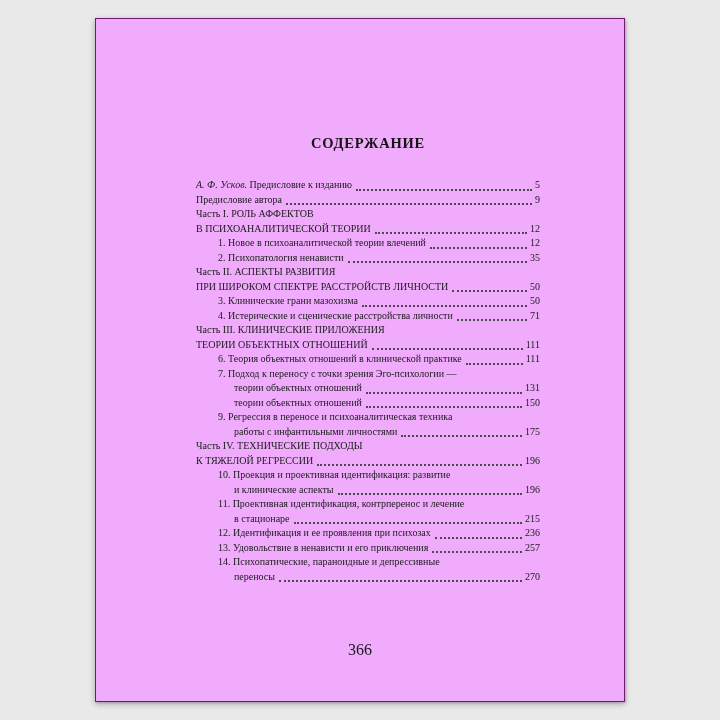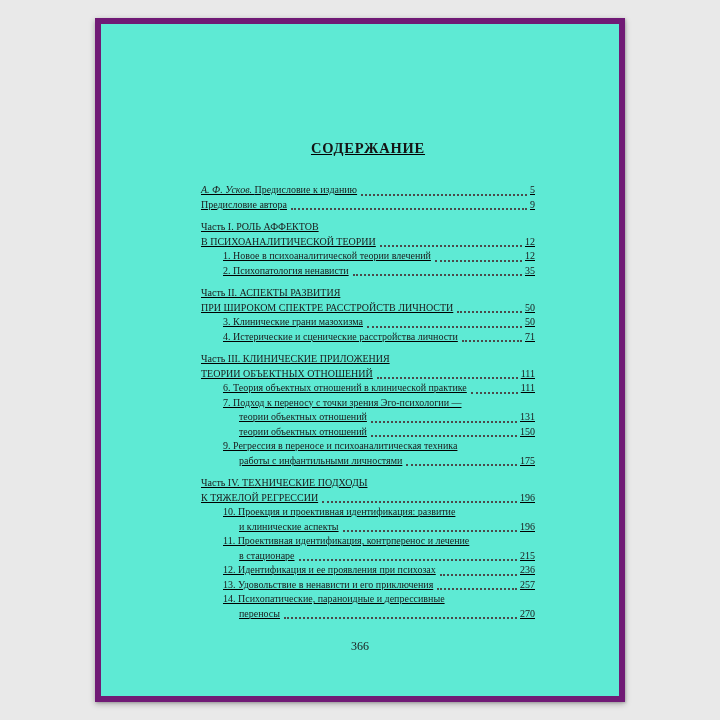--- a/index.html
+++ b/index.html
@@ -7,55 +7,54 @@
   body {
     background: #e9e9e9;
     font-family: "Liberation Serif", serif;
     position: relative;
     overflow: hidden;
   }
   .book-page {
     position: absolute;
     left: 95px; top: 18px;
     width: 530px; height: 684px;
-    background: #5eead4;
-    border: 6px solid #701a75;
+    background: #f0abfc;
+    border: 1px solid #701a75;
     box-shadow: 0 2px 6px rgba(0,0,0,0.28), 1px 1px 2px rgba(0,0,0,0.15);
-    text-decoration: underline;
   }
   .content { padding: 116px 84px 0 100px; }
   .title {
     text-align: center;
     font-weight: bold;
     font-size: 14.5px;
     letter-spacing: 0.8px;
     color: #141414;
     margin-bottom: 26px;
   }
   .toc { font-size: 10px; line-height: 14.5px; color: #1b1b1b; }
-  .toc-item.gap { margin-top: 8px; }
+  .toc-item.gap { }
   .toc-item.indent-1 { padding-left: 22px; text-align: right; }
   .toc-line { display: flex; align-items: flex-end; }
   .toc-item.indent-1 .toc-line.cont { padding-left: 16px; }
   .toc-text { flex: 0 1 auto; }
   .toc-text i { font-style: italic; }
   .dots {
     flex: 1 1 auto;
     min-width: 10px;
     border-bottom: 2px dotted #4a4a4a;
     margin: 0 3px 2px 4px;
     height: 0;
   }
   .pg { flex: 0 0 auto; }
   .footer-num {
     position: absolute;
     bottom: 42px; left: 0;
     width: 100%;
     text-align: center;
-    font-size: 12px;
+    font-size: 16px;
     color: #1b1b1b;
   }
 </style>
 </head>
 <body>
 
 <div class="book-page">
   <div class="content">
     <h1 class="title">СОДЕРЖАНИЕ</h1>
     <div class="toc">

